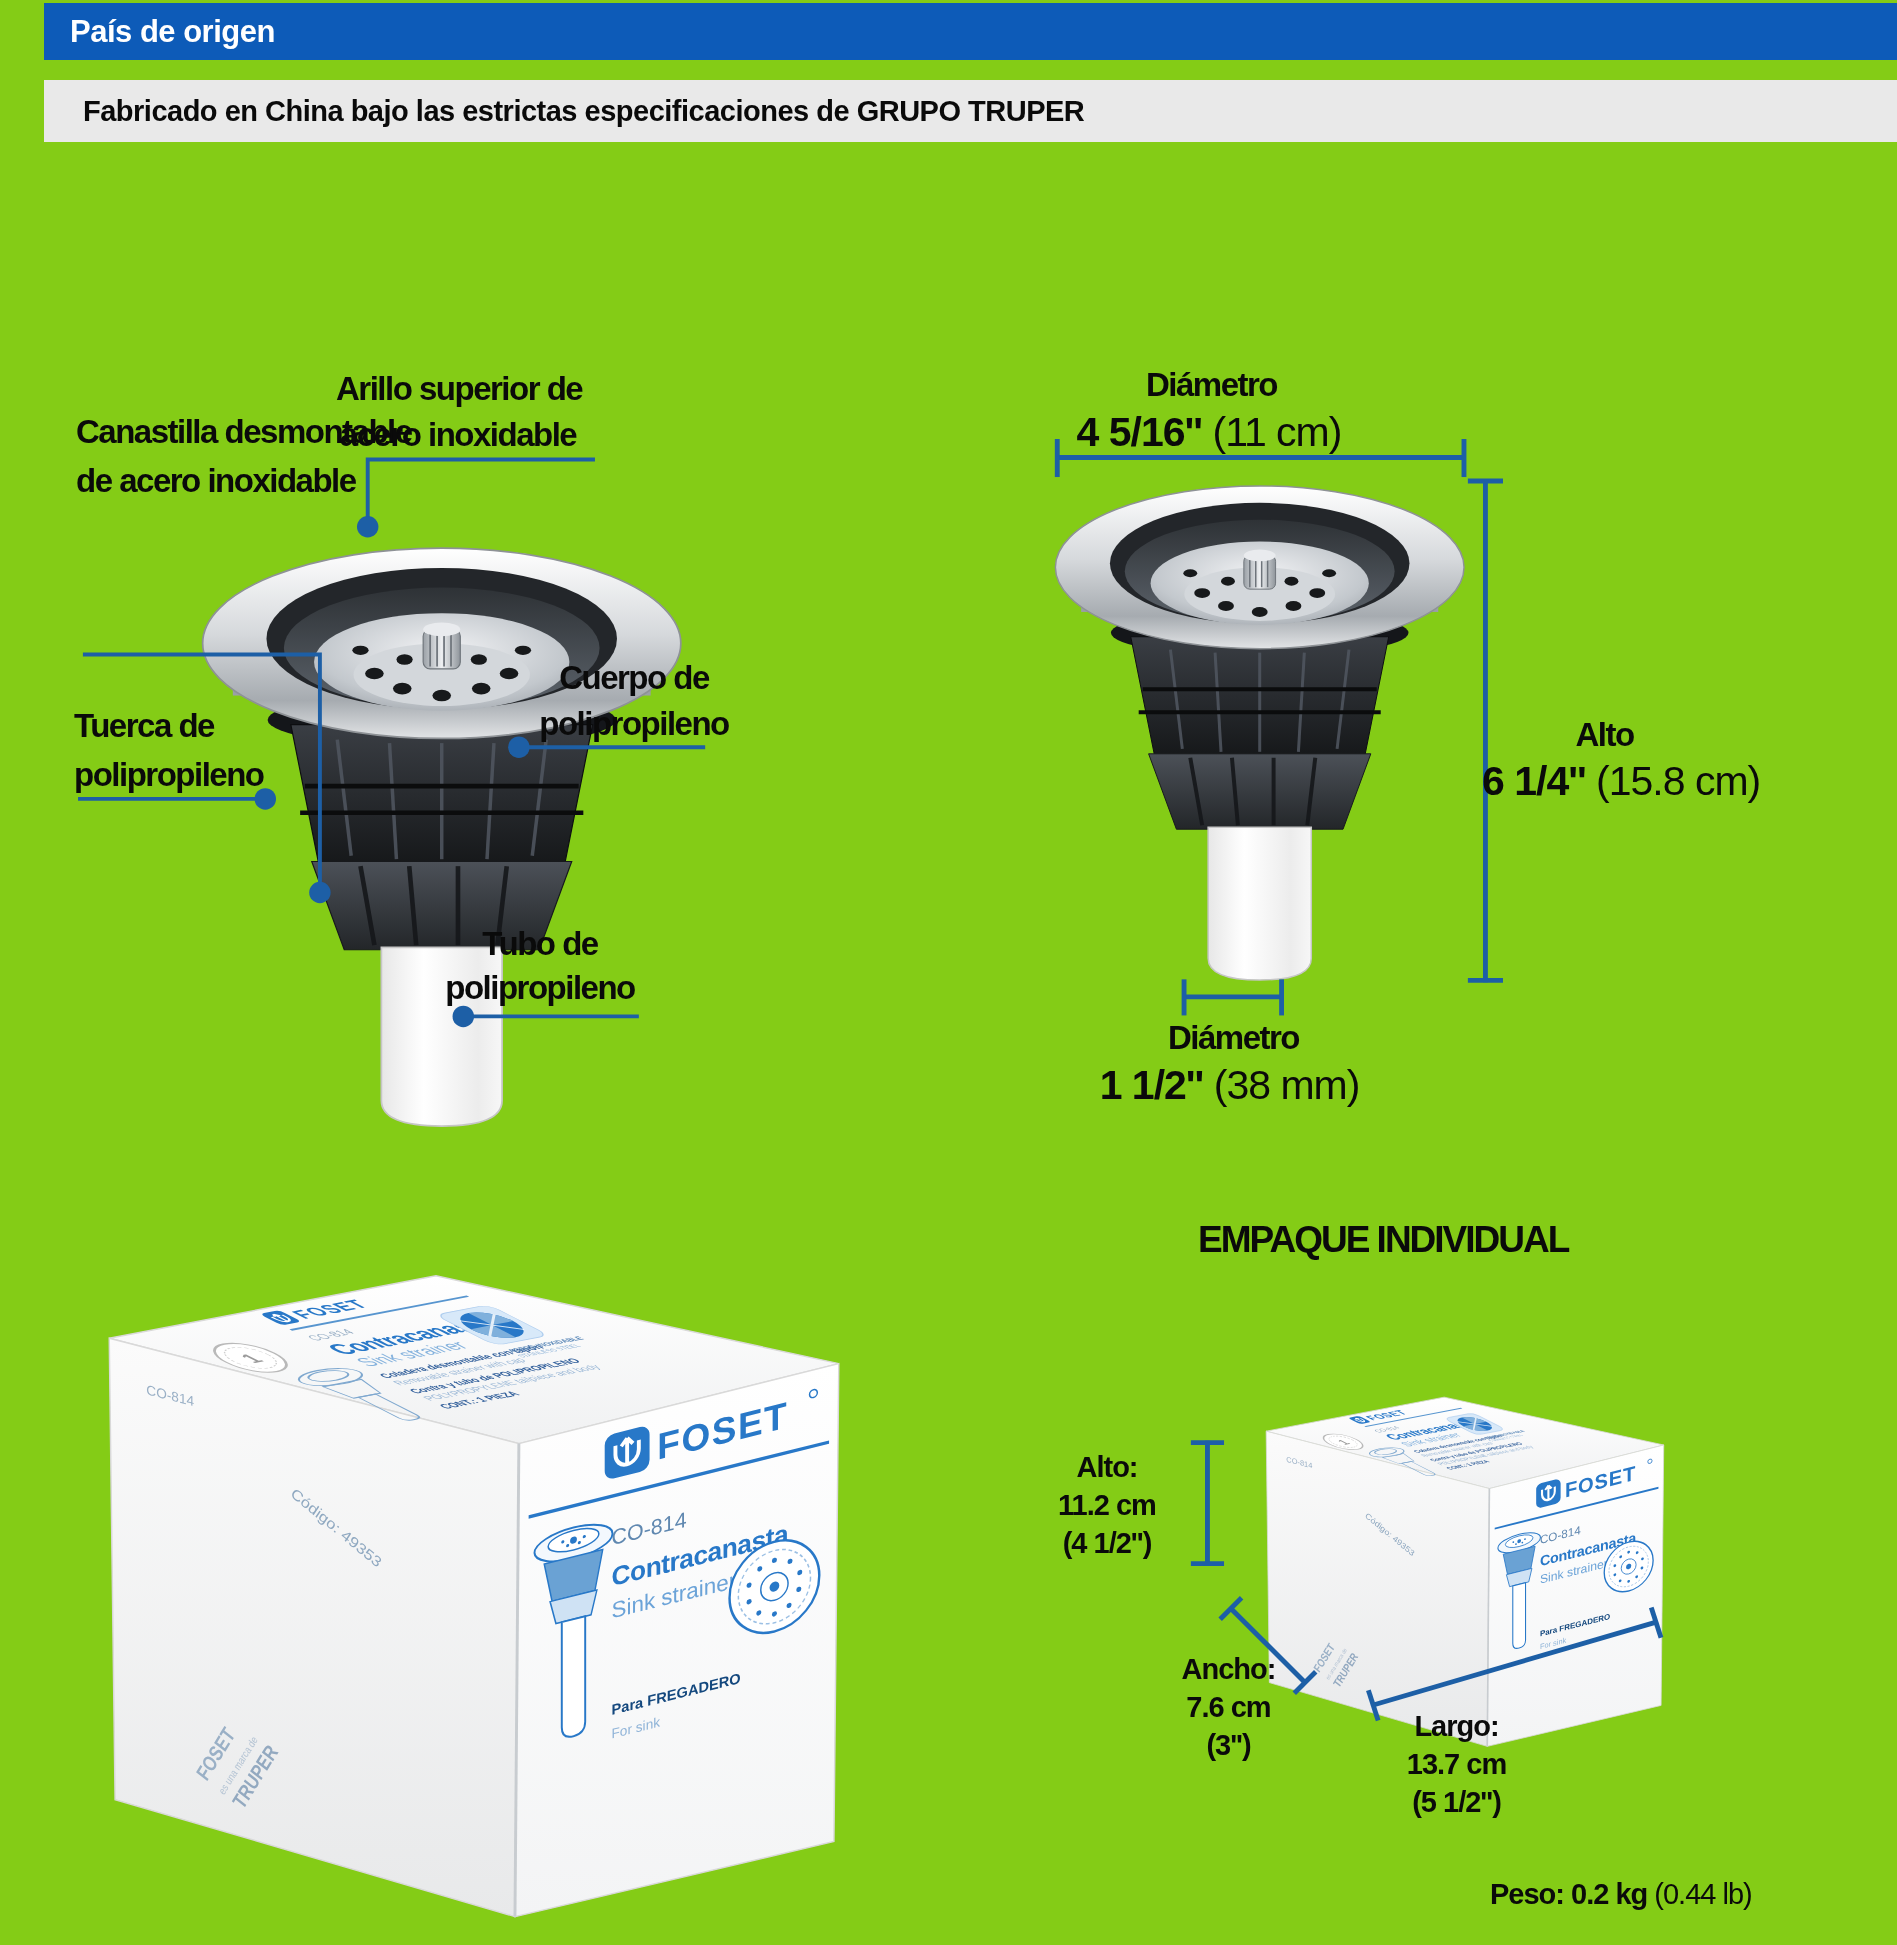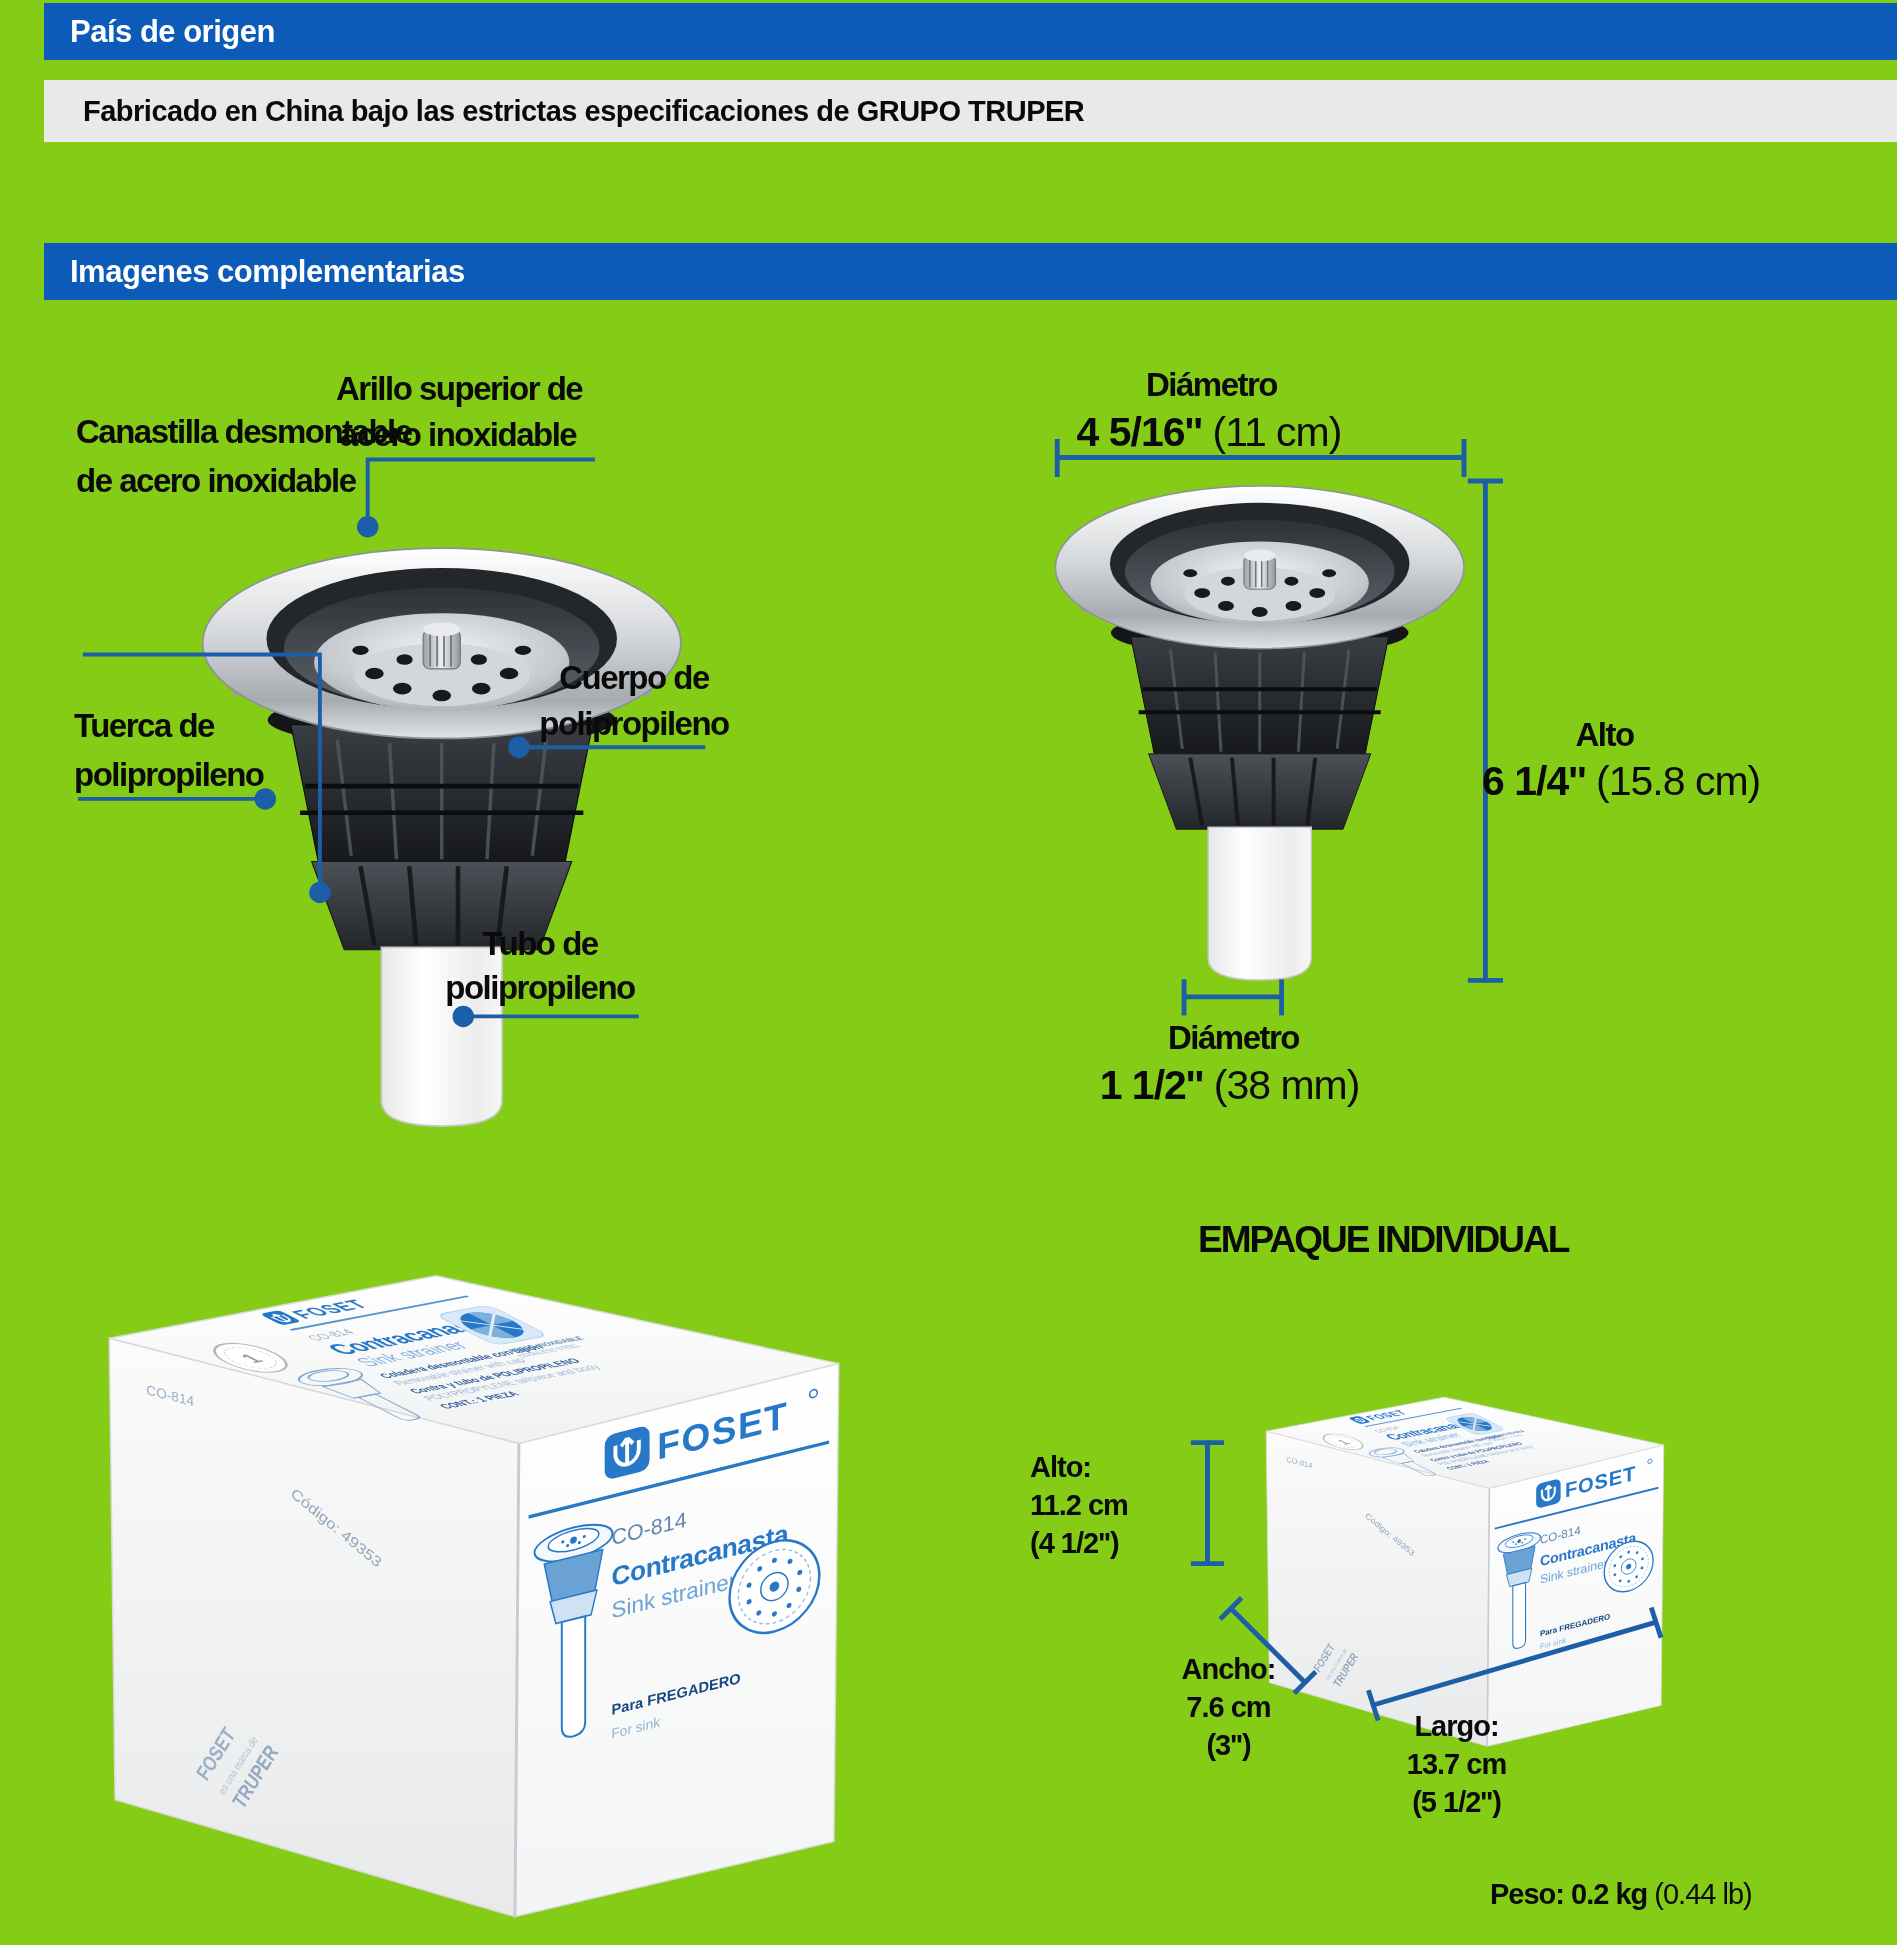--- a/index.html
+++ b/index.html
@@ -13,35 +13,32 @@
         color:#0a0a0a;font-weight:bold;font-size:29px;line-height:62px;padding-left:39px;
         letter-spacing:-0.5px;box-sizing:border-box;}
   .lbl{position:absolute;font-weight:bold;font-size:33px;letter-spacing:-1.5px;color:#0a0a0a;
        line-height:49px;white-space:nowrap;}
   .lh47{line-height:46px;} .lh45{line-height:44px;}
   .c{text-align:center;white-space:nowrap;}
   .val{position:absolute;font-size:41px;letter-spacing:-1px;color:#0a0a0a;white-space:nowrap;}
   .val .bld{font-weight:bold;} .val .reg{font-weight:normal;}
   .pkhead{position:absolute;font-weight:bold;font-size:37px;letter-spacing:-2px;color:#0a0a0a;white-space:nowrap;}
   .pk{position:absolute;font-weight:bold;font-size:29px;letter-spacing:-1px;color:#0a0a0a;line-height:38px;white-space:nowrap;}
-  .r{text-align:left;}
+  .r{text-align:center;}
 </style>
 </head>
 <body>
 
 <div class="canvas">
 
   <div class="hbar" style="top:2.9px;">
     <span>País de origen</span>
   </div>
   <div class="graybar" style="top:80px;">
     <span>Fabricado en China bajo las estrictas especificaciones de GRUPO TRUPER</span>
-  </div>
-  <div class="hbar" style="top:243px;">
-    <span>Imagenes complementarias</span>
   </div>
 
   <svg width="1898" height="1946" viewBox="0 0 1946 1995" style="position:absolute;left:0;top:0;">
     <defs>
       <linearGradient id="gFl" x1="0" y1="0" x2="0" y2="1">
         <stop offset="0" stop-color="#ffffff"></stop>
           <stop offset="0.45" stop-color="#d6d9dc"></stop>
         <stop offset="0.8" stop-color="#a6abb0"></stop>
           <stop offset="1" stop-color="#e2e4e6"></stop>
       </linearGradient>

